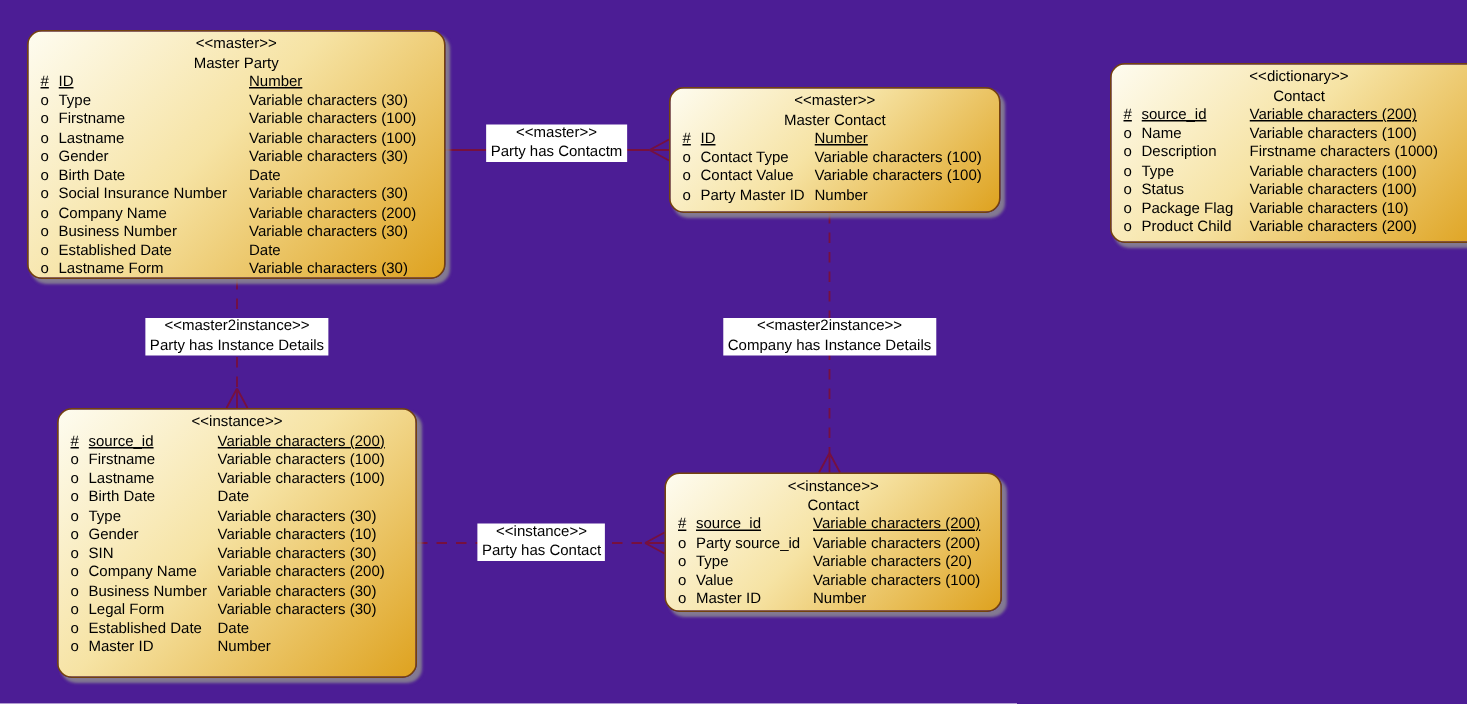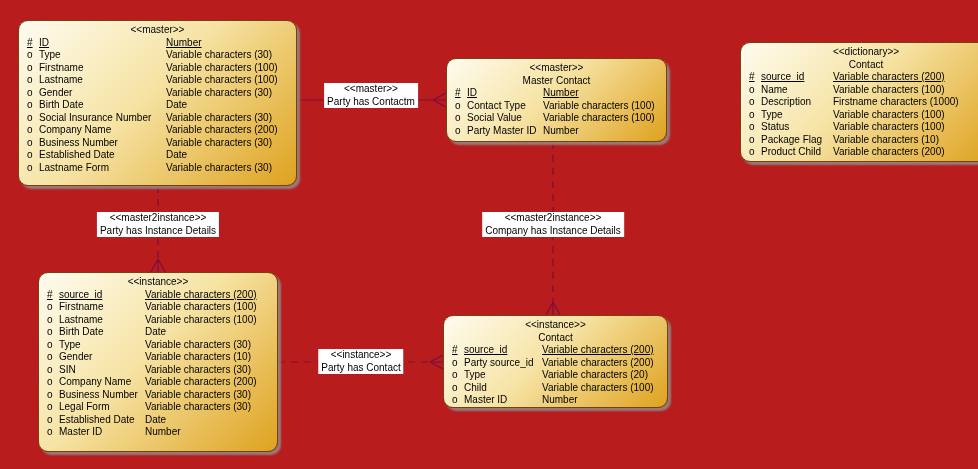--- a/index.html
+++ b/index.html
@@ -2,21 +2,21 @@
 <html><head>
 <meta charset="utf-8">
 <style>
   html, body { margin: 0; padding: 0; background: #ffffff; }
   body { font-family: "Liberation Sans", sans-serif; color: #000; }
 
   .diagram-canvas {
     position: relative;
     width: 978px;
     height: 469px;
-    background: #b91c1c;
+    background: #4c1d95;
     overflow: hidden;
   }
 
   .rel-svg {
     position: absolute;
     left: 0; top: 0;
     width: 978px; height: 469px;
     z-index: 1;
   }
   .rel-svg line, .rel-svg path {
@@ -89,20 +89,21 @@
     </g>
 
     <g>
       <line class="dashed" x1="278" y1="362" x2="430" y2="362"></line>
       <path d="M430,362 L443,355 M430,362 L443,362 M430,362 L443,369"></path>
     </g>
   </svg>
 
   <div class="entity" style="left:18px; top:20px; width:279px; height:166px; --name-col:127px;">
     <div class="stereo">&lt;&lt;master&gt;&gt;</div>
+    <div class="ename">Master Party</div>
     <div class="attrs">
         <div class="attr-row pk">
           <span class="col-prefix">#</span>
           <span class="col-name">ID</span>
           <span class="col-type">Number</span>
         </div>
         <div class="attr-row">
           <span class="col-prefix">o</span>
           <span class="col-name">Type</span>
           <span class="col-type">Variable characters (30)</span>
@@ -164,21 +165,21 @@
           <span class="col-name">ID</span>
           <span class="col-type">Number</span>
         </div>
         <div class="attr-row">
           <span class="col-prefix">o</span>
           <span class="col-name">Contact Type</span>
           <span class="col-type">Variable characters (100)</span>
         </div>
         <div class="attr-row">
           <span class="col-prefix">o</span>
-          <span class="col-name">Social Value</span>
+          <span class="col-name">Contact Value</span>
           <span class="col-type">Variable characters (100)</span>
         </div>
         <div class="attr-row">
           <span class="col-prefix">o</span>
           <span class="col-name">Party Master ID</span>
           <span class="col-type">Number</span>
         </div>
       </div>
   </div>
 
@@ -304,21 +305,21 @@
           <span class="col-name">Party source_id</span>
           <span class="col-type">Variable characters (200)</span>
         </div>
         <div class="attr-row">
           <span class="col-prefix">o</span>
           <span class="col-name">Type</span>
           <span class="col-type">Variable characters (20)</span>
         </div>
         <div class="attr-row">
           <span class="col-prefix">o</span>
-          <span class="col-name">Child</span>
+          <span class="col-name">Value</span>
           <span class="col-type">Variable characters (100)</span>
         </div>
         <div class="attr-row">
           <span class="col-prefix">o</span>
           <span class="col-name">Master ID</span>
           <span class="col-type">Number</span>
         </div>
       </div>
   </div>
 

